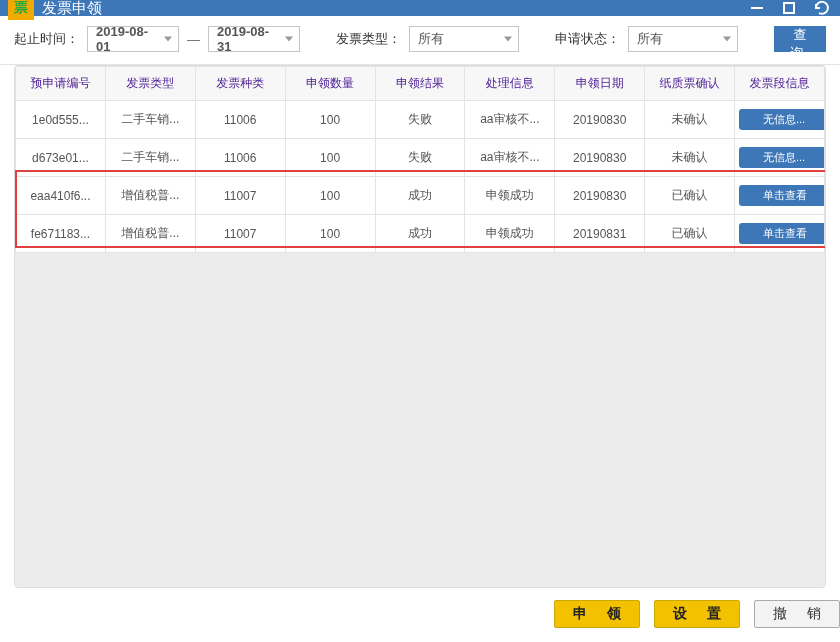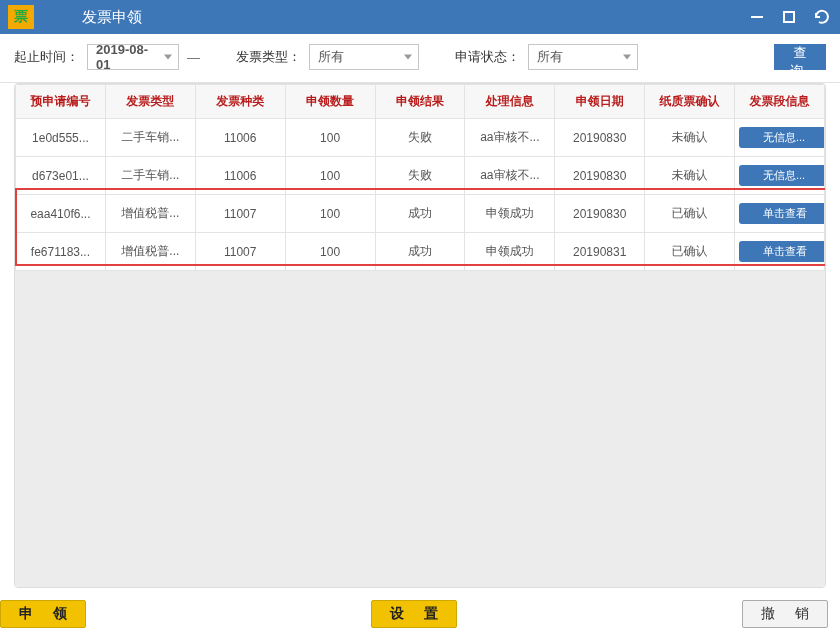--- a/index.html
+++ b/index.html
@@ -14,25 +14,24 @@
   .window {
     width: 840px;
     height: 642px;
     background: #fff;
     display: flex;
     flex-direction: column;
   }
   .titlebar {
     background: #3d77b8;
     color: #fff;
-    height: 34px;
+    height: 16px;
     display: flex;
     align-items: center;
     padding: 0 8px;
-    gap: 40px;
   }
   .logo {
     width: 26px;
     height: 24px;
     background: #f2a900;
     margin-right: 8px;
     display: flex;
     align-items: center;
     justify-content: center;
     position: relative;
@@ -130,44 +129,44 @@
     text-align: center;
     padding: 8px 4px;
     font-size: 12px;
     color: #555;
     overflow: hidden;
     white-space: nowrap;
     text-overflow: ellipsis;
   }
   th {
     background: #f7f7f7;
-    color: #b91c1c;
-    font-weight: bold;
+    color: #4c1d95;
+    font-weight: normal;
   }
   tbody tr { height: 34px; }
   .cell-btn {
     background: #3d77b8;
     color: #fff;
     border: none;
     font-size: 11px;
     padding: 3px 24px;
     border-radius: 3px;
     cursor: pointer;
   }
   .highlight-box {
     position: absolute;
     border: 2px solid #e04040;
     pointer-events: none;
   }
   .bottom-bar {
     display: flex;
-    justify-content: space-between;
+    justify-content: flex-end;
     align-items: center;
     gap: 14px;
-    padding: 12px 12px 14px 0;
+    padding: 12px 0 14px 0;
     background: #fff;
   }
   .action-btn {
     width: 86px;
     height: 28px;
     border: 1px solid #aaa;
     font-size: 14px;
     cursor: pointer;
     letter-spacing: 8px;
     text-indent: 8px;
@@ -211,20 +210,23 @@
       </div>
     </div>
   </div>
 
   <div class="filter-bar">
     <span class="filter-label">起止时间：</span>
     <div class="date-input">
         <span>2019-08-01</span>
       </div>
     <span class="dash">—</span>
+    <div class="date-input">
+        <span>2019-08-31</span>
+      </div>
     <span class="spacer"></span>
     <span class="filter-label">发票类型：</span>
     <div class="select">
         <span>所有</span>
       </div>
     <span class="spacer"></span>
     <span class="filter-label">申请状态：</span>
     <div class="select">
         <span>所有</span>
       </div>

